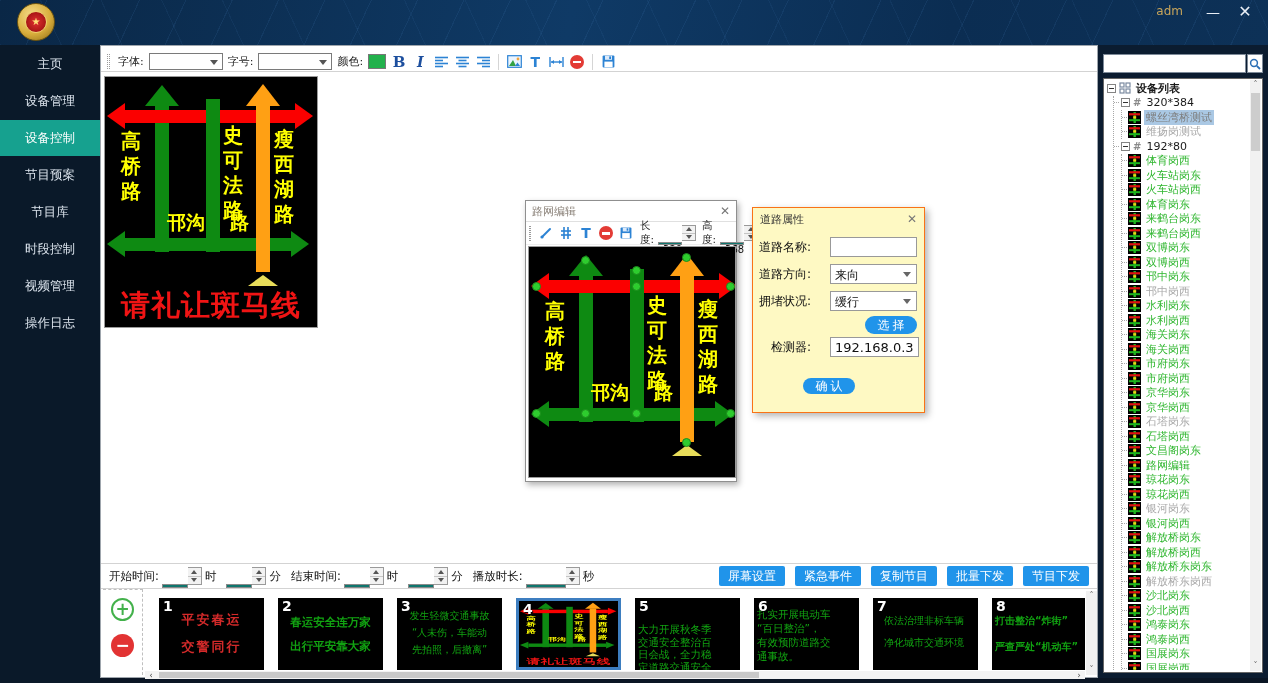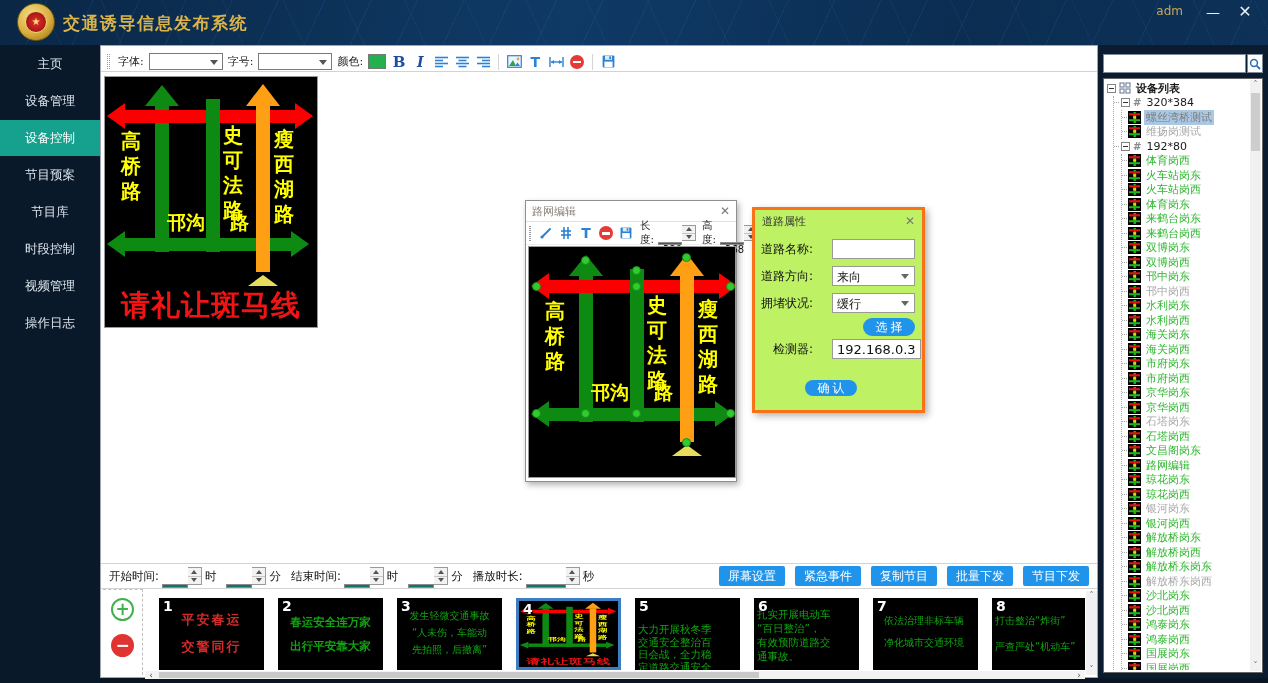--- a/index.html
+++ b/index.html
@@ -119,21 +119,21 @@
   #edit-title { height:21px; display:flex; align-items:center; padding:0 6px; border-bottom:1px solid #e0e0e0; }
   #edit-title .t { font-size:11px; color:#8a8178; flex:1; }
   .dlg-close { color:#777; font-size:12px; cursor:pointer; }
   #edit-toolbar { height:23px; display:flex; align-items:center; padding:0 3px; gap:4px; border-bottom:1px solid #eee; }
   .mini-label { font-size:10.5px; color:#222; margin-left:2px; }
   #edit-toolbar .spin { height:16px; }
   #edit-toolbar .spin-val { width:24px; font-size:10px; padding-top:1px; }
   #preview-dialog { position:absolute; left:2px; top:45px; width:208px; height:232px; }
 
   
-  #props-dialog { position:absolute; left:752px; top:207px; width:173px; height:206px; background:#bef264; border:3px solid #f97316; box-shadow:3px 3px 7px rgba(0,0,0,.3); z-index:11; font-size:12px; z-index:11; }
+  #props-dialog { position:absolute; left:752px; top:207px; width:173px; height:206px; background:#fef9c3; border:1px solid #f97316; box-shadow:3px 3px 7px rgba(0,0,0,.3); z-index:11; font-size:12px; z-index:11; }
   #props-title { height:22px; display:flex; align-items:center; padding:0 7px; }
   #props-title .t { flex:1; font-size:11px; color:#333; }
   .prow { display:flex; align-items:center; margin:7px 7px 0 0; }
   .prow .pl { width:58px; text-align:right; font-size:12px; color:#111; margin-right:19px; flex:none; }
   .pctl { flex:1; height:20px; border:1px solid #999; background:#fff; font-size:12px; padding:2px 4px; position:relative; color:#111; }
   .pctl.select::after { content:''; position:absolute; right:5px; top:7px; border:4px solid transparent; border-top:5px solid #666; }
   .pbtn { background:#2094ea; color:#fff; border:none; border-radius:9px; font-size:12px; cursor:pointer; font-family:Liberation Serif, serif; }
   #select-btn { position:absolute; right:7px; top:108px; width:52px; height:18px; }
   #confirm-btn { position:absolute; left:50px; top:170px; width:52px; height:16px; }
 
@@ -163,21 +163,20 @@
 </head>
 <body>
 
 <div id="app">
 
   <div id="header">
     <div class="netlines"></div>
     <div id="badge">
       <div class="inner">★</div>
     </div>
-    <div id="app-title">交通诱导信息发布系统</div>
     <div id="header-user">adm</div>
     <div id="btn-min" class="win-btn">—</div>
     <div id="btn-close" class="win-btn">✕</div>
   </div>
 
   <div id="sidebar">
       <div class="side-item">主页</div>
       <div class="side-item">设备管理</div>
       <div class="side-item active">设备控制</div>
       <div class="side-item">节目预案</div>
@@ -423,21 +422,21 @@
           </div>
           <div class="thumb">
             <div class="thumb-num">7</div>
             <div class="thumb-lines p7" style="color: rgb(17, 163, 17);">
               <div>依法治理非标车辆</div>
               <div>净化城市交通环境</div>
             </div>
           </div>
           <div class="thumb">
             <div class="thumb-num">8</div>
-            <div class="thumb-lines p8" style="color: rgb(17, 163, 17);">
+            <div class="thumb-lines p8" style="color: rgb(17, 163, 17); font-weight: bold;">
               <div>打击整治“炸街”</div>
               <div>严查严处“机动车”</div>
             </div>
           </div>
         </div>
       <div id="strip-vscroll">
         <div class="vs-arrow" style="top:0;">˄</div>
         <div class="vs-arrow" style="bottom:0;">˅</div>
       </div>
       <div id="strip-hscroll">

